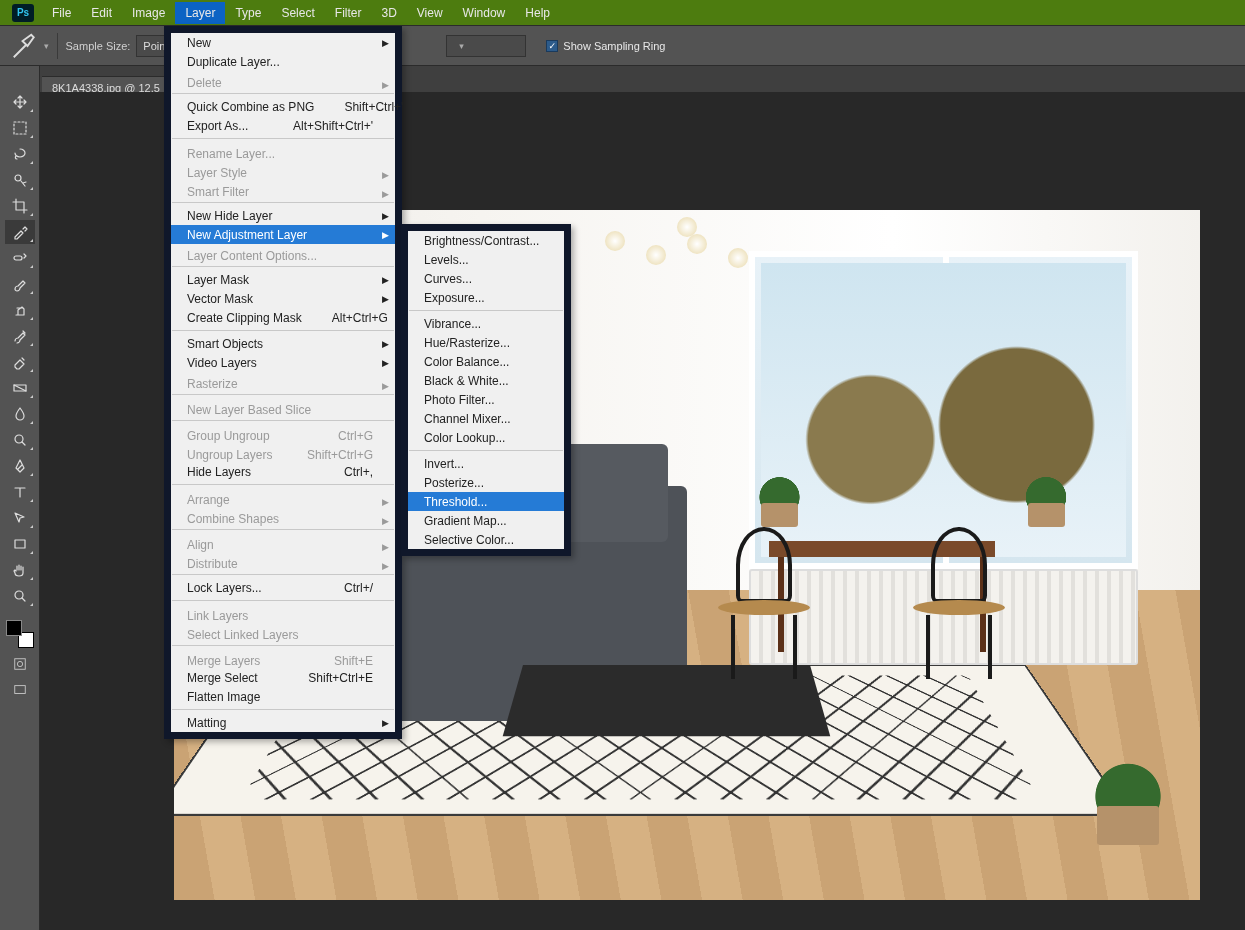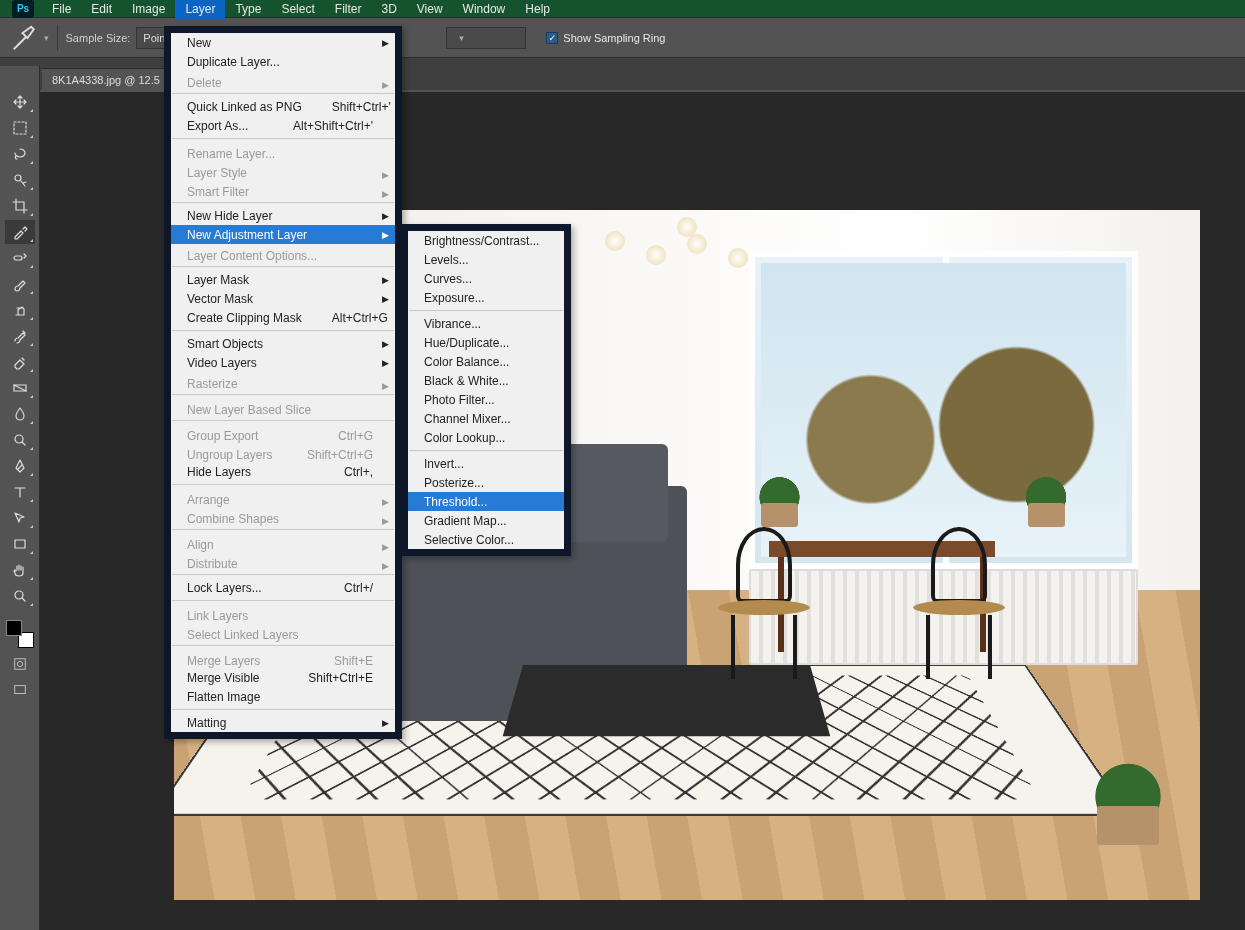--- a/index.html
+++ b/index.html
@@ -1,19 +1,19 @@
 <!DOCTYPE html>
 <html><head>
 <meta charset="utf-8">
 <style>
   * { margin: 0; padding: 0; box-sizing: border-box; font-family: "Segoe UI", Tahoma, sans-serif; }
   body { width: 1245px; height: 930px; background: #535353; overflow: hidden; position: relative; color: #e8e8e8; }
 
   
-  .menu-bar { height: 18px; background: #14532d; display: flex; align-items: center; font-size: 12px; border-bottom: 1px solid #2b2b2b; }
+  .menu-bar { height: 26px; background: #4d7c0f; display: flex; align-items: center; font-size: 12px; border-bottom: 1px solid #2b2b2b; }
   .ps-icon { width: 22px; height: 18px; margin: 0 8px 0 12px; background: #001d26; border-radius: 3px; display: flex; align-items: center; justify-content: center; color: #31c5f0; font-weight: bold; font-size: 10px; }
   .menu-item { padding: 4px 10px; cursor: default; }
   .menu-item.open { background: #0b63c4; }
   
   
   .options-bar { height: 40px; background: #535353; display: flex; align-items: center; font-size: 11px; padding-left: 10px; border-bottom: 1px solid #2b2b2b; }
   .tool-icon-small { width: 30px; height: 30px; display: flex; align-items: center; justify-content: center; }
   .divider { width: 1px; height: 26px; background: #3a3a3a; margin: 0 8px; }
   .opt-label { color: #d0d0d0; margin-right: 6px; }
   .dropdown { background: #4a4a4a; border: 1px solid #333; height: 22px; display: flex; align-items: center; padding: 0 6px; color: #ddd; min-width: 50px; position: relative; }
@@ -338,21 +338,21 @@
     </div>
     <div class="dd-row">
       <span>Duplicate Layer...</span>
     </div>
     <div class="dd-row disabled">
       <span>Delete</span>
       <span class="arrow">▶</span>
     </div>
     <div class="sep"></div>
     <div class="dd-row">
-      <span>Quick Linked as PNG</span>
+      <span>Quick Combine as PNG</span>
       <span class="shortcut">Shift+Ctrl+'</span>
     </div>
     <div class="dd-row">
       <span>Export As...</span>
       <span class="shortcut">Alt+Shift+Ctrl+'</span>
     </div>
     <div class="sep"></div>
     <div class="dd-row disabled">
       <span>Rename Layer...</span>
     </div>
@@ -401,21 +401,21 @@
     <div class="dd-row disabled">
       <span>Rasterize</span>
       <span class="arrow">▶</span>
     </div>
     <div class="sep"></div>
     <div class="dd-row disabled">
       <span>New Layer Based Slice</span>
     </div>
     <div class="sep"></div>
     <div class="dd-row disabled">
-      <span>Group Export</span>
+      <span>Group Ungroup</span>
       <span class="shortcut">Ctrl+G</span>
     </div>
     <div class="dd-row disabled">
       <span>Ungroup Layers</span>
       <span class="shortcut">Shift+Ctrl+G</span>
     </div>
     <div class="dd-row">
       <span>Hide Layers</span>
       <span class="shortcut">Ctrl+,</span>
     </div>
@@ -448,21 +448,21 @@
     </div>
     <div class="dd-row disabled">
       <span>Select Linked Layers</span>
     </div>
     <div class="sep"></div>
     <div class="dd-row disabled">
       <span>Merge Layers</span>
       <span class="shortcut">Shift+E</span>
     </div>
     <div class="dd-row">
-      <span>Merge Visible</span>
+      <span>Merge Select</span>
       <span class="shortcut">Shift+Ctrl+E</span>
     </div>
     <div class="dd-row">
       <span>Flatten Image</span>
     </div>
     <div class="sep"></div>
     <div class="dd-row">
       <span>Matting</span>
       <span class="arrow">▶</span>
     </div>
@@ -479,21 +479,21 @@
       <span>Curves...</span>
     </div>
     <div class="dd-row">
       <span>Exposure...</span>
     </div>
     <div class="sep"></div>
     <div class="dd-row">
       <span>Vibrance...</span>
     </div>
     <div class="dd-row">
-      <span>Hue/Duplicate...</span>
+      <span>Hue/Rasterize...</span>
     </div>
     <div class="dd-row">
       <span>Color Balance...</span>
     </div>
     <div class="dd-row">
       <span>Black &amp; White...</span>
     </div>
     <div class="dd-row">
       <span>Photo Filter...</span>
     </div>

